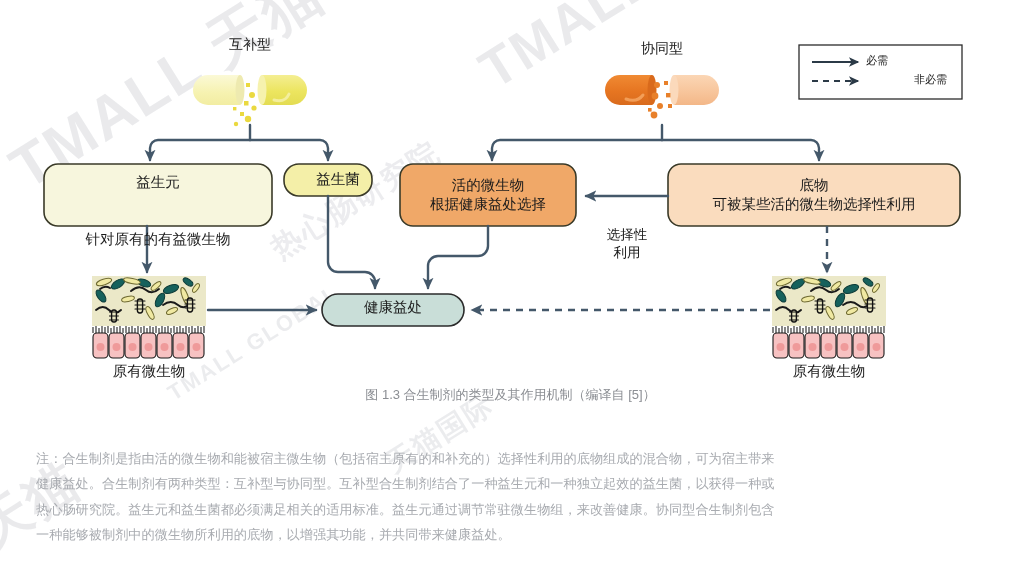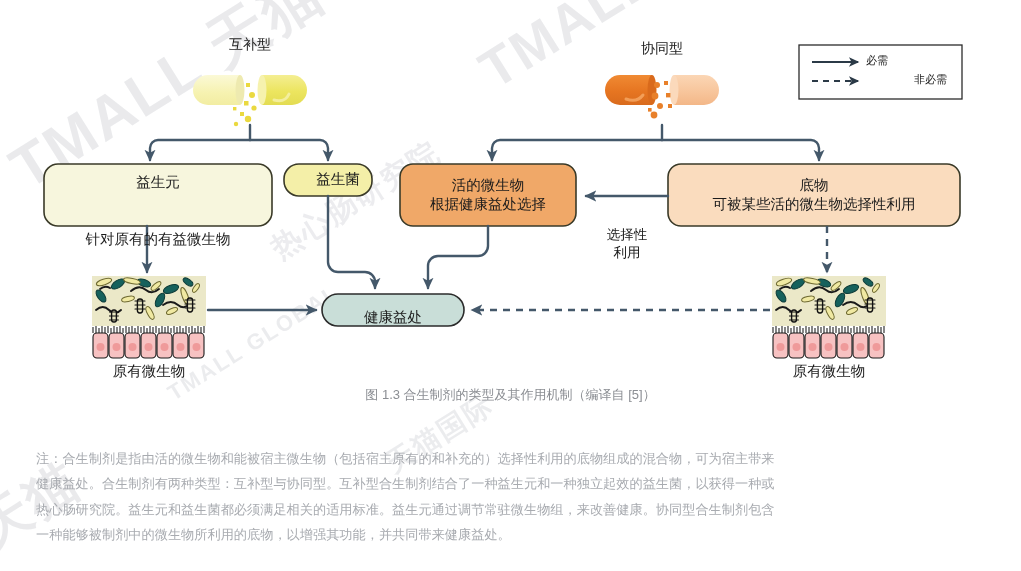--- a/index.html
+++ b/index.html
@@ -387,21 +387,21 @@
   <div class="nodebox" style="left:400px; top:164px; width:176px; height:62px;">
     <span class="ln">活的微生物</span>
     <span class="ln">根据健康益处选择</span>
   </div>
 
   <div class="nodebox" style="left:668px; top:164px; width:292px; height:62px;">
     <span class="ln">底物</span>
     <span class="ln">可被某些活的微生物选择性利用</span>
   </div>
 
-  <div class="nodebox" style="left:322px; top:294px; width:142px; height:48px;">
+  <div class="nodebox" style="left:322px; top:284px; width:142px; height:48px;">
     <span class="ln">健康益处</span>
   </div>
 
   <div class="edge-label" style="left:593px; top:206px; width:68px;">
     <span style="display:block;">选择性</span>
     <span style="display:block;">利用</span>
   </div>
 
   <div class="micro-label" style="left:89px; top:362px; width:120px;">原有微生物</div>
   <div class="micro-label" style="left:769px; top:362px; width:120px;">原有微生物</div>

